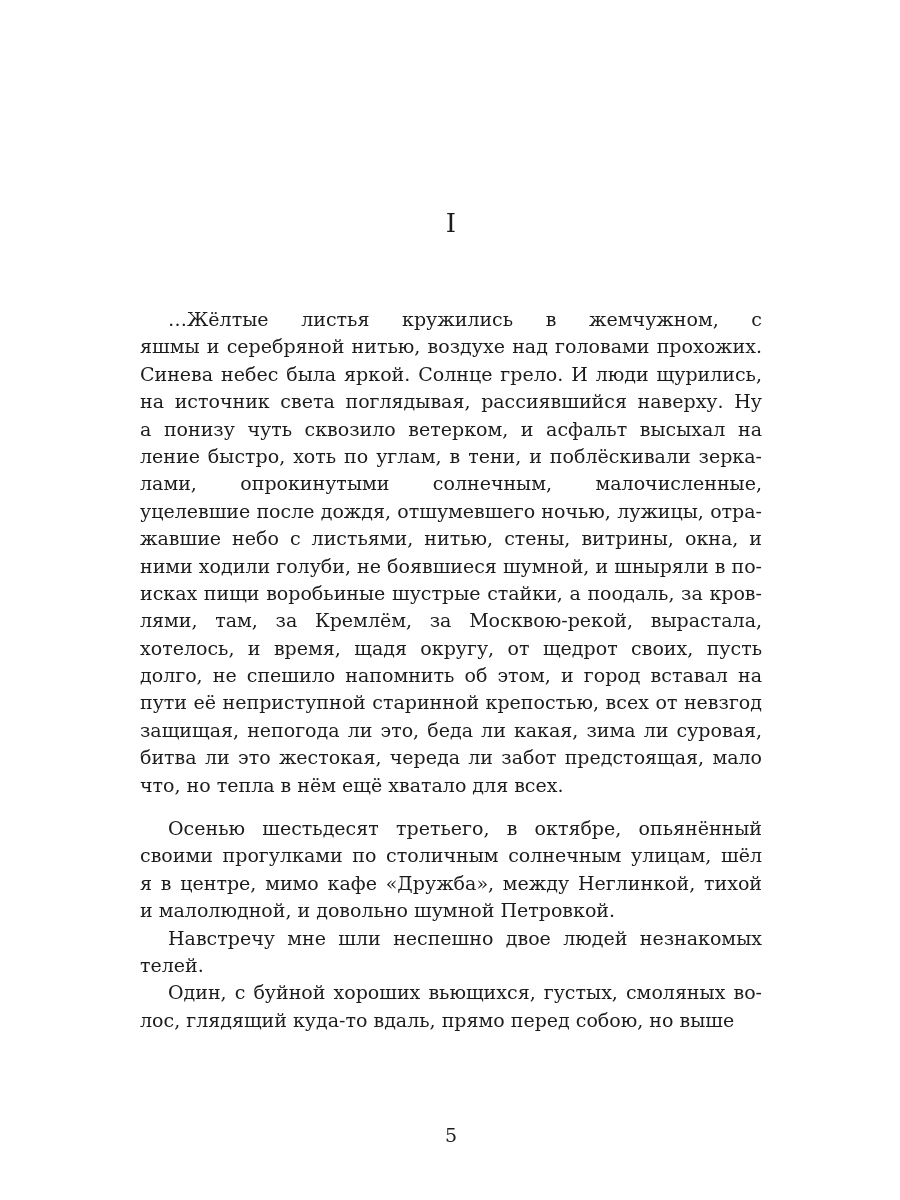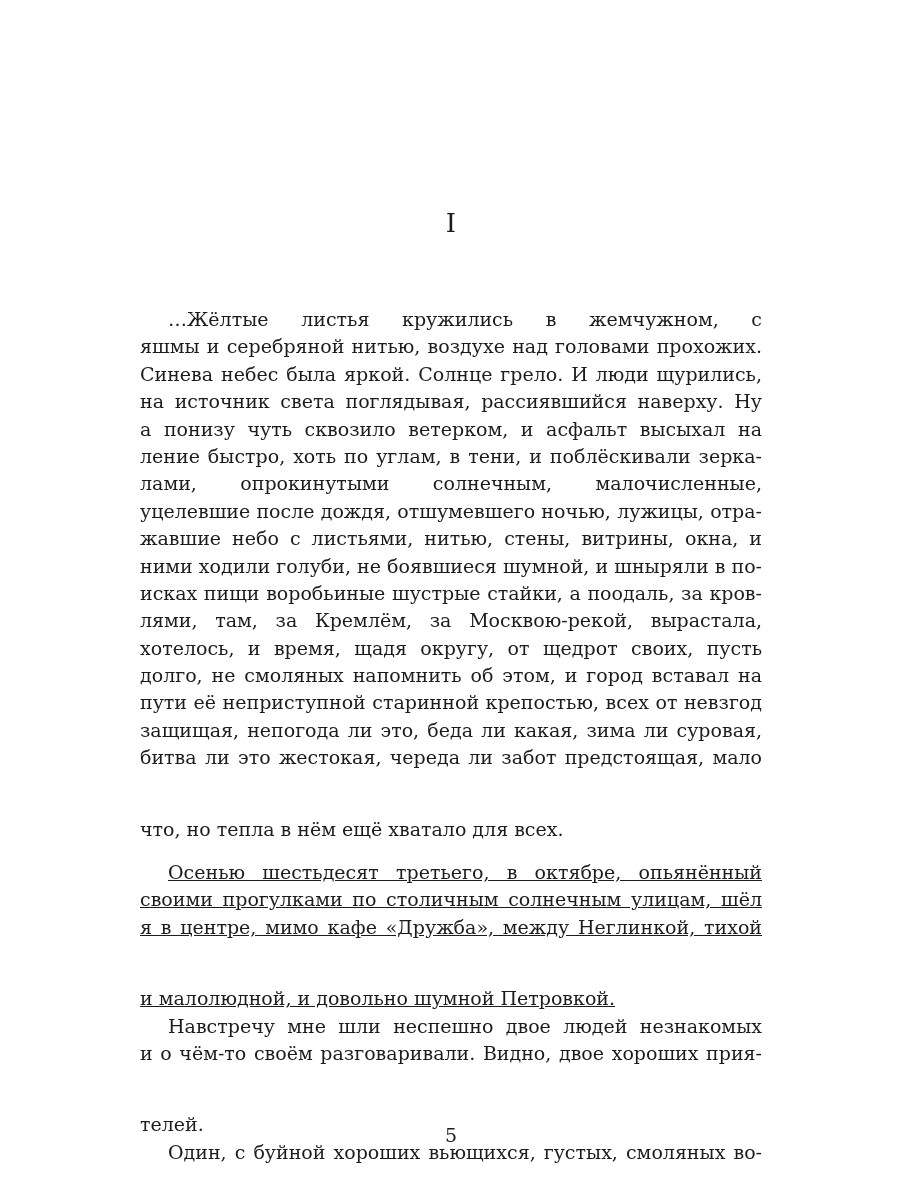--- a/index.html
+++ b/index.html
@@ -30,34 +30,32 @@
     top: 306px;
     left: 140px;
     width: 622px;
   }
   .paragraph {
     margin: 0;
   }
   
   .paragraph:nth-child(2) {
     margin-top: 16px;
-    text-decoration: underline;
   }
   .line {
     font-size: 19px;
     line-height: 27.4px;
     height: 27.4px;
     overflow: hidden;
     text-align: justify;
     text-align-last: justify;
     color: #1c1c1c;
   }
   .line.last {
     text-align-last: left;
-    margin-top: 44px;
   }
   .line.first {
     text-indent: 28px;
   }
   .page-number {
     position: absolute;
     top: 1124px;
     left: 140px;
     width: 622px;
     text-align: center;
@@ -79,35 +77,34 @@
         <div class="line">на источник света поглядывая, рассиявшийся наверху. Ну</div>
         <div class="line">а понизу чуть сквозило ветерком, и асфальт высыхал на удив-</div>
         <div class="line">ление быстро, хоть по углам, в тени, и поблёскивали зерка-</div>
         <div class="line">лами, опрокинутыми солнечным, малочисленные, небольшие,</div>
         <div class="line">уцелевшие после дождя, отшумевшего ночью, лужицы, отра-</div>
         <div class="line">жавшие небо с листьями, нитью, стены, витрины, окна, и меж</div>
         <div class="line">ними ходили голуби, не боявшиеся шумной, и шныряли в по-</div>
         <div class="line">исках пищи воробьиные шустрые стайки, а поодаль, за кров-</div>
         <div class="line">лями, там, за Кремлём, за Москвою-рекой, вырастала, густея</div>
         <div class="line">хотелось, и время, щадя округу, от щедрот своих, пусть нена-</div>
-        <div class="line">долго, не смоляных напомнить об этом, и город вставал на</div>
+        <div class="line">долго, не спешило напомнить об этом, и город вставал на</div>
         <div class="line">пути её неприступной старинной крепостью, всех от невзгод</div>
         <div class="line">защищая, непогода ли это, беда ли какая, зима ли суровая,</div>
         <div class="line">битва ли это жестокая, череда ли забот предстоящая, мало ли</div>
         <div class="line last">что, но тепла в нём ещё хватало для всех.</div>
       </div>
       <div class="paragraph">
         <div class="line first">Осенью шестьдесят третьего, в октябре, опьянённый</div>
         <div class="line">своими прогулками по столичным солнечным улицам, шёл</div>
         <div class="line">я в центре, мимо кафе «Дружба», между Неглинкой, тихой</div>
         <div class="line last">и малолюдной, и довольно шумной Петровкой.</div>
       </div>
       <div class="paragraph">
         <div class="line first">Навстречу мне шли неспешно двое людей незнакомых</div>
-        <div class="line">и о чём-то своём разговаривали. Видно, двое хороших прия-</div>
         <div class="line last">телей.</div>
       </div>
       <div class="paragraph">
         <div class="line first">Один, с буйной хороших вьющихся, густых, смоляных во-</div>
         <div class="line last">лос, глядящий куда-то вдаль, прямо перед собою, но выше</div>
       </div>
     </div>
 
   <div class="page-number">5</div>
 </div>

